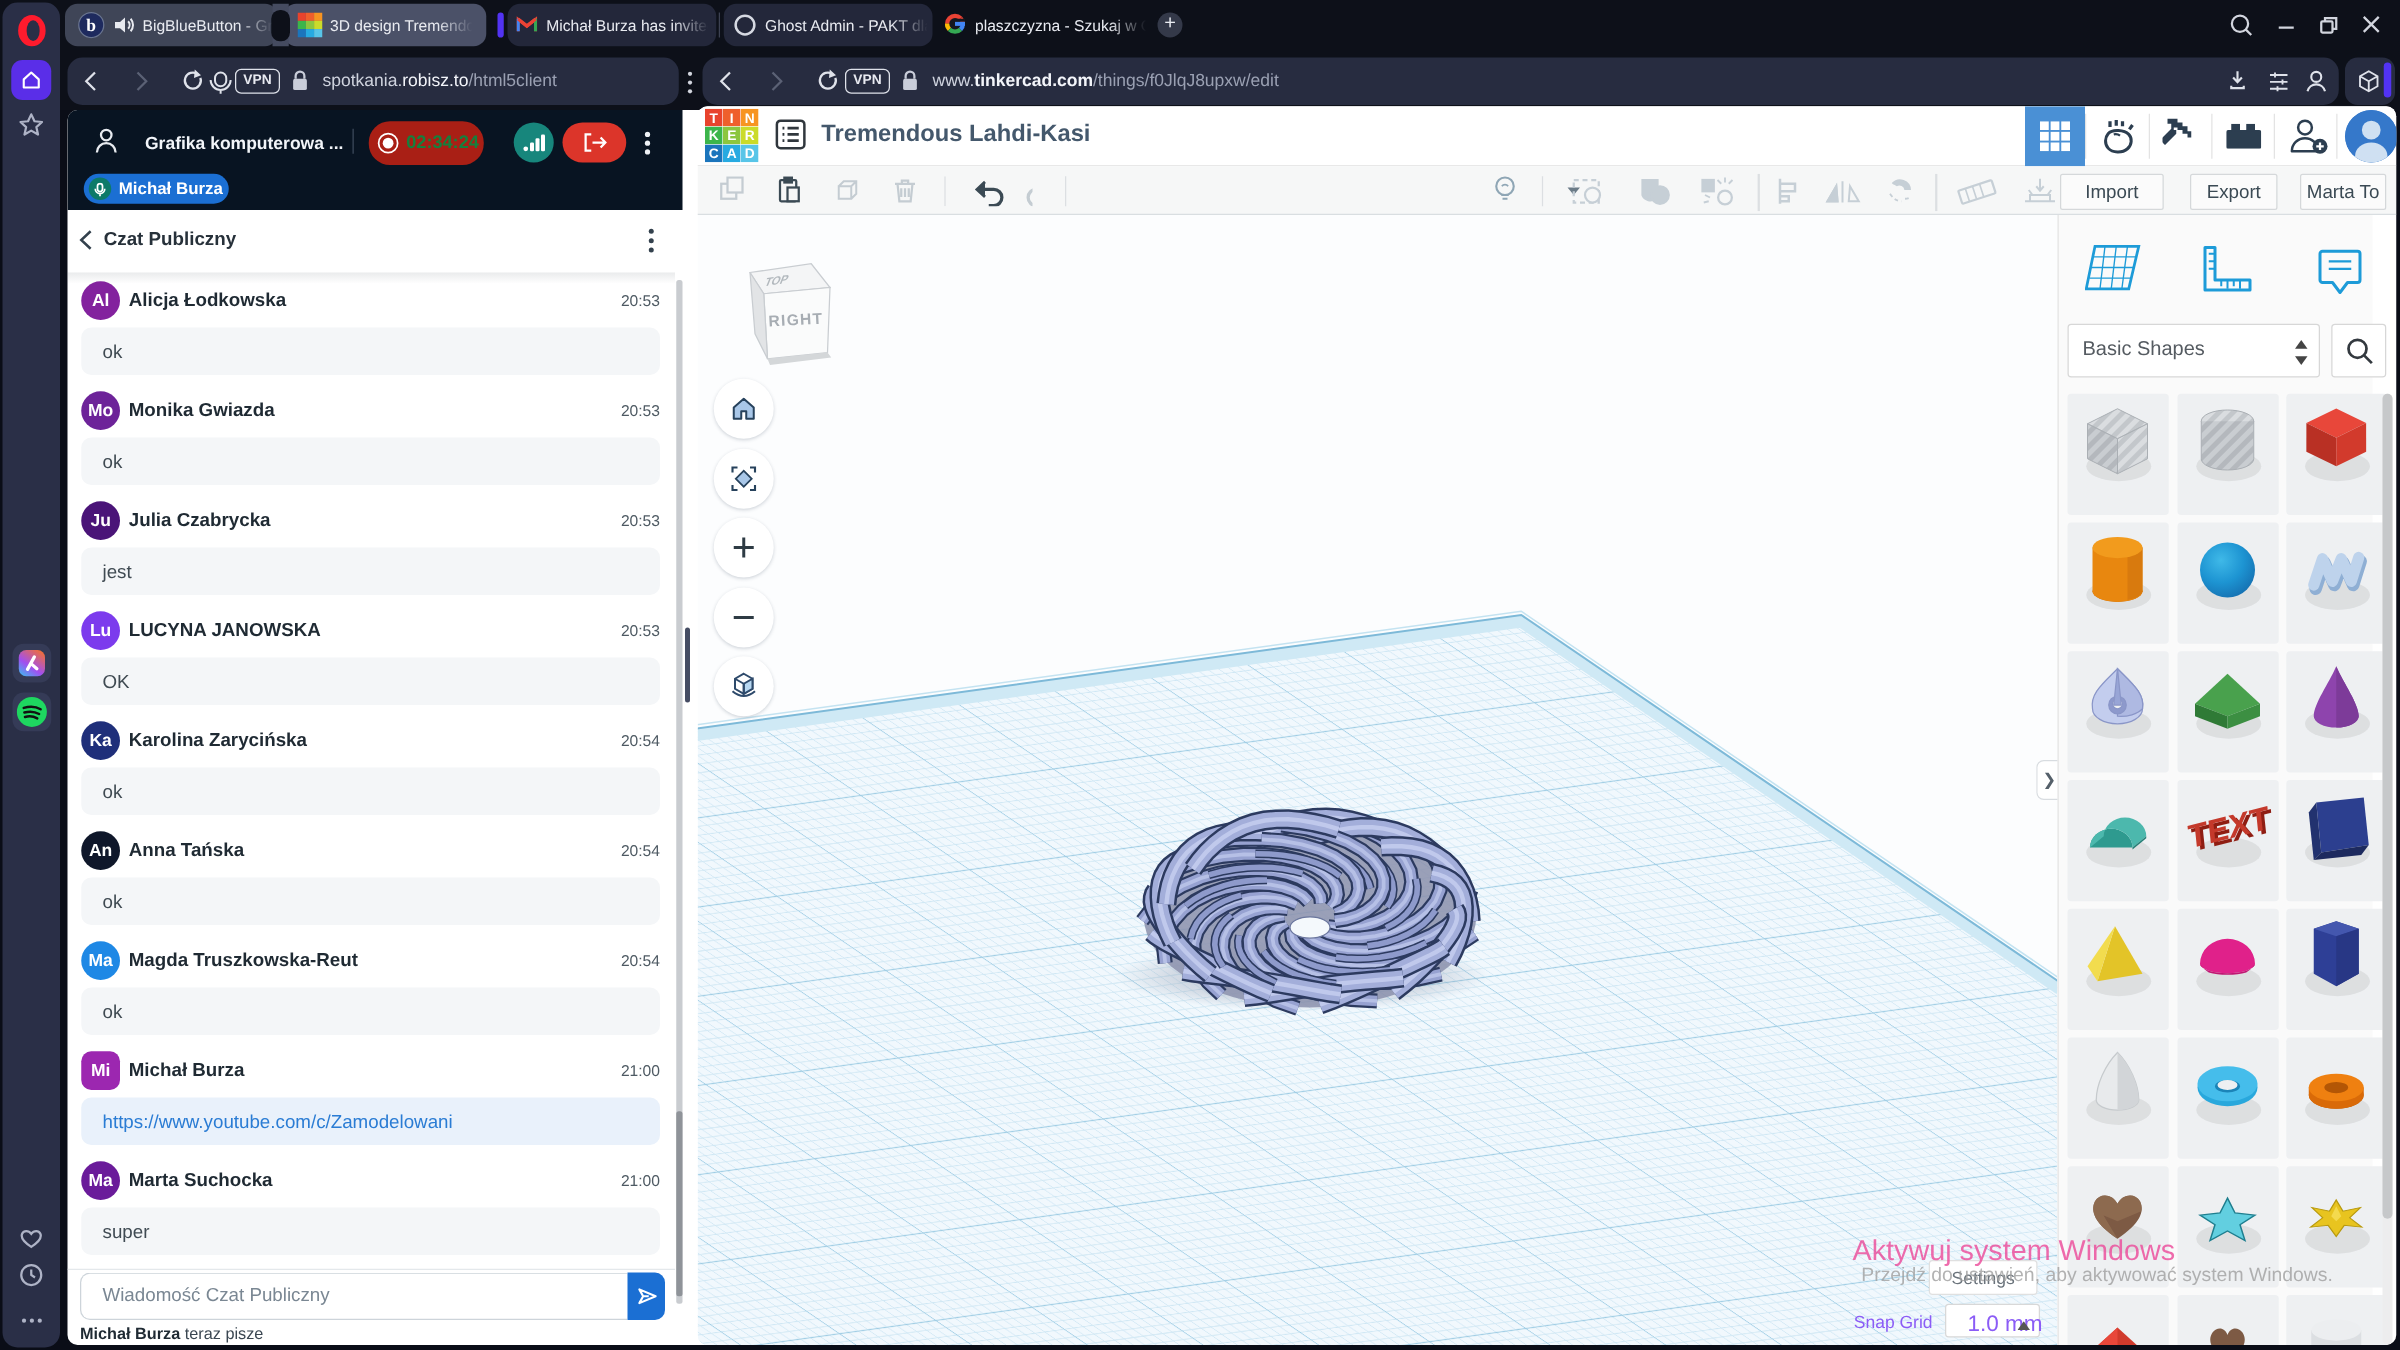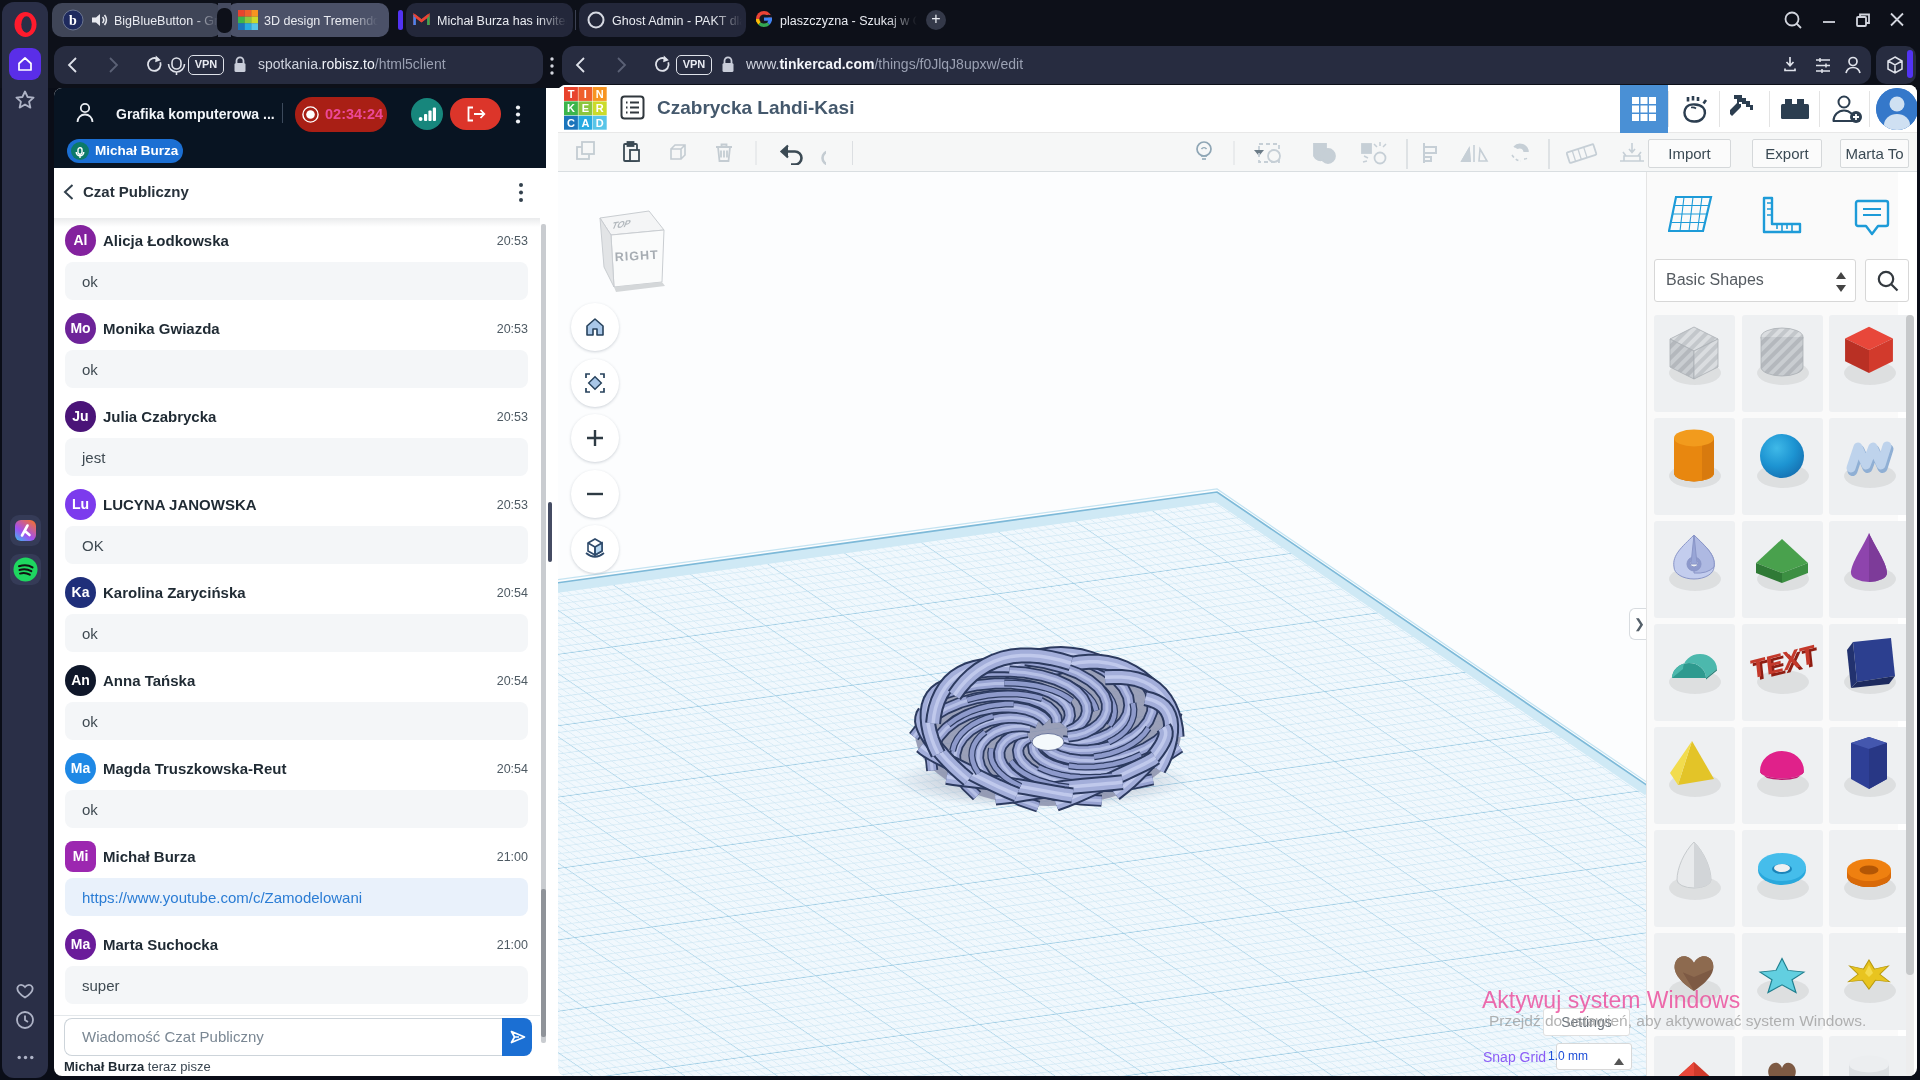--- a/index.html
+++ b/index.html
@@ -160,21 +160,21 @@
         <circle cx="9" cy="6" r="4.2"></circle>
         <path d="M1.5 20 a7.5 7.5 0 0 1 15 0"></path>
       </svg></div>
 <div class="abs" style="left:62px;top:18px;font-size:14px;font-weight:bold;color:#f2f5f9">Grafika komputerowa ...</div>
 <div class="abs" style="left:228px;top:15px;width:1px;height:20px;background:#3c4a5c"></div>
 <div class="abs" style="left:241px;top:9px;width:92px;height:35px;background:#a91f15;border-radius:17px"></div>
 <div class="abs" style="left:247px;top:17px"><svg width="19" height="19">
         <circle cx="9.5" cy="9.5" r="7.6" fill="none" stroke="#fff" stroke-width="1.4"></circle>
         <circle cx="9.5" cy="9.5" r="4.3" fill="#fff"></circle>
       </svg></div>
-<div class="abs" style="left:271px;top:18px;font-size:14.5px;font-weight:bold;color:#ec4899">02:34:24</div>
+<div class="abs" style="left:271px;top:18px;font-size:14.5px;font-weight:bold;color:#15803d">02:34:24</div>
 <div class="abs" style="left:357px;top:10px;width:32px;height:32px;background:#17867c;border-radius:50%"></div>
 <div class="abs" style="left:364px;top:18px"><svg width="18" height="16" fill="#fff">
         <circle cx="2.6" cy="13" r="1.9"></circle>
         <rect x="6" y="8" width="3.2" height="7" rx="1"></rect>
         <rect x="10.4" y="4.5" width="3.2" height="10.5" rx="1"></rect>
         <rect x="14.8" y="1.5" width="3.2" height="13.5" rx="1"></rect>
       </svg></div>
 <div class="abs" style="left:396px;top:10px;width:51px;height:32px;background:#dc352a;border-radius:16px"></div>
 <div class="abs" style="left:412px;top:18px"><svg width="20" height="16" fill="none" stroke="#fff" stroke-width="1.8">
         <path d="M7 1.5 H2.5 V14.5 H7"></path>
@@ -279,21 +279,21 @@
         <rect x="14.4" y="28.8" width="13.9" height="13.9" fill="#27aae1"></rect>
         <text x="21.4" y="39.8" text-anchor="middle" font-size="11" font-weight="bold" fill="#fff" font-family="Liberation Sans">A</text>
         <rect x="28.8" y="28.8" width="13.9" height="13.9" fill="#58c5e8"></rect>
         <text x="35.8" y="39.8" text-anchor="middle" font-size="11" font-weight="bold" fill="#fff" font-family="Liberation Sans">D</text>
       </svg></div>
 <div class="abs" style="left:62px;top:10px"><svg width="25" height="25" fill="none" stroke="#30373d" stroke-width="2">
         <rect x="1.5" y="1.5" width="22" height="22" rx="3"></rect>
         <path d="M10 7.5 H19 M10 12.5 H19 M10 17.5 H19" stroke-width="2.2"></path>
         <path d="M6 7.5 h1.5 M6 12.5 h1.5 M6 17.5 h1.5" stroke-width="2.2"></path>
       </svg></div>
-<div class="abs" style="left:99px;top:12px;font-size:19px;font-weight:bold;color:#44586c">Czabrycka Lahdi-Kasi</div>
+<div class="abs" style="left:99px;top:12px;font-size:19px;font-weight:bold;color:#44586c">Tremendous Lahdi-Kasi</div>
 <div class="abs" style="left:1062px;top:0;width:48px;height:48px;background:#4a90d5"></div>
 <div class="abs" style="left:1074px;top:12px"><svg width="24" height="24" fill="#fff">
         <rect x="0" y="0" width="7" height="7"></rect>
         <rect x="8.5" y="0" width="7" height="7"></rect>
         <rect x="17" y="0" width="7" height="7"></rect>
         <rect x="0" y="8.5" width="7" height="7"></rect>
         <rect x="8.5" y="8.5" width="7" height="7"></rect>
         <rect x="17" y="8.5" width="7" height="7"></rect>
         <rect x="0" y="17" width="7" height="7"></rect>
         <rect x="8.5" y="17" width="7" height="7"></rect>
@@ -571,21 +571,21 @@
 <div class="abs" style="left:13px;top:353px;width:48px;height:48px;background:#fff;border-radius:50%;box-shadow:0 1px 3px rgba(40,60,80,0.22)"></div>
       <div class="abs" style="left:24px;top:364px"><svg width="26" height="26" fill="none" stroke="#2e4a6b" stroke-width="1.6">
           <path d="M13 3 L20 7 V15 L13 19 L6 15 V7 Z"></path>
           <path d="M13 11 L20 7 V15 L13 19 Z" fill="#b8d8f2"></path>
           <path d="M6 7 L13 11 M13 11 V19"></path>
           <path d="M4 17 Q13 24.5 22 17" stroke-width="1.7"></path>
         </svg></div>
 <div class="abs" style="left:985px;top:836px;width:87px;height:28px;background:#fff;border:1px solid #e0e0e0;border-radius:3px;font-size:14px;color:#6a737b;text-align:center;line-height:26px">Settings</div>
 <div class="abs" style="left:925px;top:877px;font-size:14px;color:#8b5cf6">Snap Grid</div>
 <div class="abs" style="left:998px;top:871px;width:76px;height:27px;background:#fff;border:1px solid #d8d8d8;border-radius:3px"></div>
-<div class="abs" style="left:990px;top:877px;font-size:12px;color:#1d4ed8">1.0 mm</div>
+<div class="abs" style="left:1016px;top:877px;font-size:18px;color:#8b5cf6">1.0 mm</div>
 <div class="abs" style="left:1056px;top:879px"><svg width="10" height="7">
           <path d="M5 0 L10 7 H0 Z" fill="#555"></path>
         </svg></div>
 </div>
 <div class="abs" style="left:1071px;top:523px;width:19px;height:32px;background:#fff;border:1px solid #d8dce0;border-right:none;border-radius:6px 0 0 6px"></div>
 <div class="abs" style="left:1076px;top:531px;font-size:13px;color:#55606a">❯</div>
 <div class="abs" style="left:1088px;top:87px;width:252px;height:904px;background:#fafafa;border-left:1px solid #e4e4e4">
 <div class="abs" style="left:21px;top:22px"><svg width="46" height="44" fill="none" stroke="#1d9bd8" stroke-width="2">
 <polygon points="8,3 43,3 35,37 1,37" fill="none" stroke-width="2.2"></polygon>
 <path d="M6.5 11.5 H41 M5 20 H39 M3.5 28.5 H37.5 M16 3 L12 37 M25 3 L21 37 M34 3 L29.5 37" stroke-width="1.1"></path>

